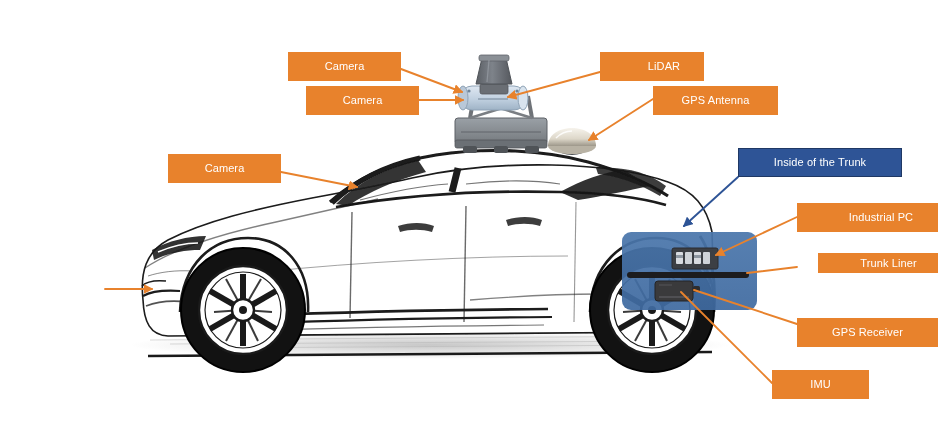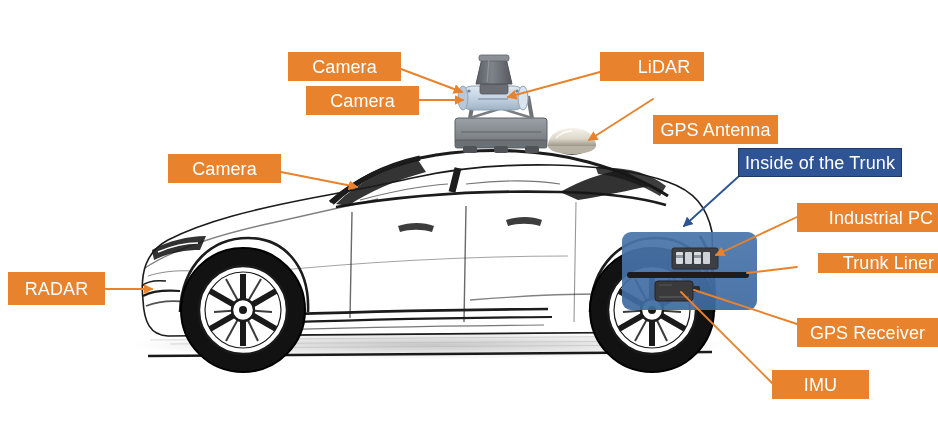--- a/index.html
+++ b/index.html
@@ -24,21 +24,21 @@
     width: 938px;
     height: 434px;
   }
   .callout {
     position: absolute;
     box-sizing: border-box;
     display: flex;
     align-items: center;
     justify-content: center;
     color: #ffffff;
-    font-size: 18px;
+    font-size: 11px;
     letter-spacing: .1px;
     line-height: 1;
     white-space: nowrap;
     user-select: none;
   }
   .callout.orange {
     background: #E8822C;
   }
   .callout.blue {
     background: #2E5496;
@@ -311,43 +311,40 @@
   </div>
 
   <div class="callout orange" style="left:306px; top:86px; width:113px; height:29px;">
     <span>Camera</span>
   </div>
 
   <div class="callout orange" style="left:600px; top:52px; width:104px; height:29px;padding-left:24px;">
     <span>LiDAR</span>
   </div>
 
-  <div class="callout orange" style="left:653px; top:86px; width:125px; height:29px;margin-top:29px;">
+  <div class="callout orange" style="left:653px; top:86px; width:125px; height:29px;">
     <span>GPS Antenna</span>
   </div>
 
   <div class="callout orange" style="left:168px; top:154px; width:113px; height:29px;">
     <span>Camera</span>
   </div>
 
   <div class="callout blue" style="left:738px; top:148px; width:164px; height:29px;">
     <span>Inside of the Trunk</span>
   </div>
 
   <div class="callout orange" style="left:797px; top:203px; width:168px; height:29px;">
     <span>Industrial PC</span>
   </div>
 
   <div class="callout orange" style="left:818px; top:253px; width:141px; height:20px;">
     <span>Trunk Liner</span>
   </div>
 
-  <div class="callout orange" style="left:8px; top:272px; width:97px; height:33px;">
-    <span>RADAR</span>
-  </div>
 
   <div class="callout orange" style="left:797px; top:310px; width:141px; height:29px;margin-top:8px;">
     <span>GPS Receiver</span>
   </div>
 
   <div class="callout orange" style="left:772px; top:370px; width:97px; height:29px;">
     <span>IMU</span>
   </div>
 
 </div>

